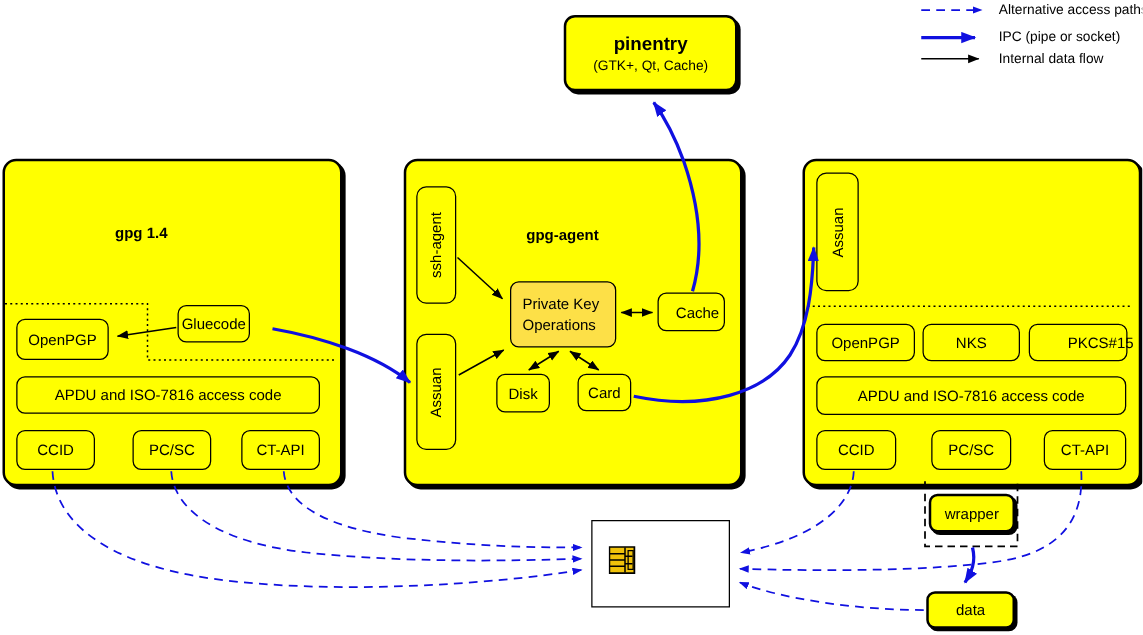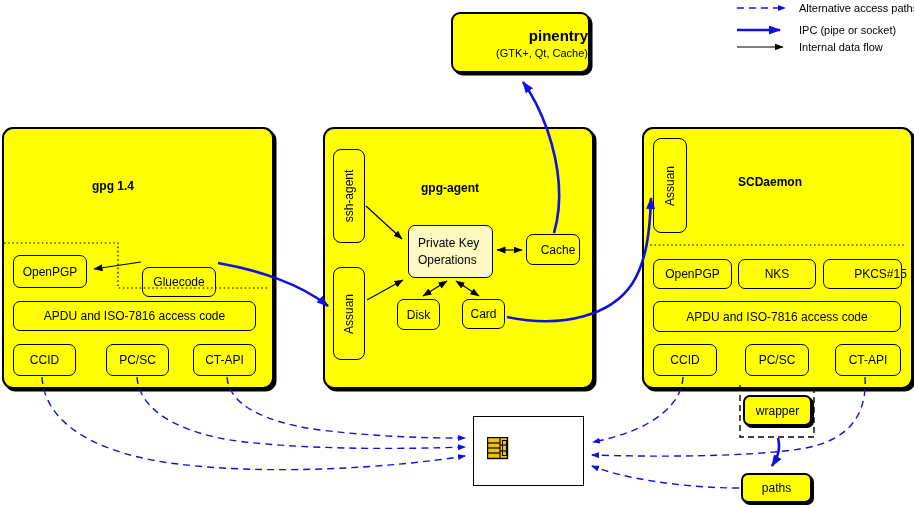--- a/index.html
+++ b/index.html
@@ -12,50 +12,49 @@
   .title{position:absolute;font-weight:bold;font-size:12px;text-align:center;z-index:3;}
   .sbox{position:absolute;background:#ffff00;border:1.4px solid #000;border-radius:7px;
         display:flex;align-items:center;justify-content:center;font-size:12px;z-index:3;
         box-sizing:border-box;white-space:nowrap;}
   .vbox{position:absolute;background:#ffff00;border:1.4px solid #000;border-radius:8px;z-index:3;box-sizing:border-box;}
   .vbox span{position:absolute;top:50%;left:50%;transform:translate(-50%,-50%) rotate(-90deg);
              white-space:nowrap;font-size:12px;}
   .shadowed{border-width:2px;box-shadow:2px 2px 0 #000;}
   .pinentry{position:absolute;left:451px;top:12px;width:139px;height:61px;background:#ffff00;
             border:2.5px solid #000;border-radius:9px;box-shadow:2.5px 2.5px 0 #000;z-index:1;
-            display:flex;flex-direction:column;align-items:flex-end;justify-content:center;box-sizing:border-box;}
+            display:flex;flex-direction:column;align-items:center;justify-content:center;box-sizing:border-box;}
   .pinentry .t{font-weight:bold;font-size:15px;margin-bottom:3px;}
   .pinentry .s{font-size:11px;}
-  .pko{position:absolute;left:408px;top:225px;width:85px;height:53px;background:#fef9c3;
+  .pko{position:absolute;left:408px;top:225px;width:85px;height:53px;background:#fde047;
        border:1.4px solid #000;border-radius:7px;z-index:3;box-sizing:border-box;
        font-size:12px;display:flex;flex-direction:column;justify-content:center;padding-left:9px;line-height:17px;}
   .card{position:absolute;left:473px;top:416px;width:111px;height:70px;background:#ffffff;
         border:1.5px solid #000;z-index:1;box-sizing:border-box;}
   .legend-label{position:absolute;font-size:11px;z-index:3;white-space:nowrap;}
 </style>
 </head>
 <body>
 
 <div class="canvas">
 
   <div class="bigbox" style="left:2px;top:127px;width:268px;height:258px;"></div>
   <div class="bigbox" style="left:323px;top:127px;width:267px;height:258px;"></div>
   <div class="bigbox" style="left:642px;top:127px;width:267px;height:258px;"></div>
 
   <div class="title" style="left:53px;top:179px;width:120px;">gpg 1.4</div>
   <div class="title" style="left:390px;top:181px;width:120px;">gpg-agent</div>
-  <div class="title" style="left:710px;top:175px;width:120px;">SCDaemon</div>
 
   <div class="pinentry">
     <div class="t">pinentry</div>
     <div class="s">(GTK+, Qt, Cache)</div>
   </div>
 
   <div class="sbox" style="left:13px;top:255px;width:74px;height:33px;">OpenPGP</div>
-  <div class="sbox" style="left:142px;top:244px;width:74px;height:30px;margin-top:23px;">Gluecode</div>
+  <div class="sbox" style="left:142px;top:244px;width:58px;height:30px;">Gluecode</div>
   <div class="sbox" style="left:13px;top:301px;width:243px;height:30px;">APDU and ISO-7816 access code</div>
   <div class="sbox" style="left:13px;top:344px;width:63px;height:32px;">CCID</div>
   <div class="sbox" style="left:106px;top:344px;width:63px;height:32px;">PC/SC</div>
   <div class="sbox" style="left:193px;top:344px;width:63px;height:32px;">CT-API</div>
 
   <div class="vbox" style="left:333px;top:149px;width:32px;height:94px;">
     <span>ssh-agent</span>
   </div>
   <div class="vbox" style="left:333px;top:267px;width:32px;height:93px;">
     <span>Assuan</span>
@@ -85,21 +84,21 @@
       <line x1="13" y1="1" x2="13" y2="21" stroke="#000" stroke-width="1.2"></line>
       <line x1="1" y1="6" x2="13" y2="6" stroke="#000" stroke-width="1.2"></line>
       <line x1="1" y1="11" x2="13" y2="11" stroke="#000" stroke-width="1.2"></line>
       <line x1="1" y1="16" x2="13" y2="16" stroke="#000" stroke-width="1.2"></line>
       <line x1="13" y1="8" x2="19" y2="8" stroke="#000" stroke-width="1.1"></line>
       <line x1="13" y1="14" x2="19" y2="14" stroke="#000" stroke-width="1.1"></line>
       <rect x="15.5" y="3.5" width="4" height="15" fill="none" stroke="#000" stroke-width="1"></rect>
     </svg>
   </div>
   <div class="sbox shadowed" style="left:743px;top:395px;width:69px;height:31px;">wrapper</div>
-  <div class="sbox shadowed" style="left:741px;top:473px;width:71px;height:30px;">paths</div>
+  <div class="sbox shadowed" style="left:741px;top:473px;width:71px;height:30px;">data</div>
 
   <div class="legend-label" style="left:799px;top:2px;">Alternative access paths</div>
   <div class="legend-label" style="left:799px;top:24px;">IPC (pipe or socket)</div>
   <div class="legend-label" style="left:799px;top:41px;">Internal data flow</div>
 
   <svg class="overlay" width="914" height="508">
     <defs>
       <marker id="mk" markerUnits="userSpaceOnUse" markerWidth="11" markerHeight="9" refX="8.5" refY="3.5" orient="auto-start-reverse">
         <path d="M0,0 L9,3.5 L0,7 Z" fill="#000"></path>
       </marker>

